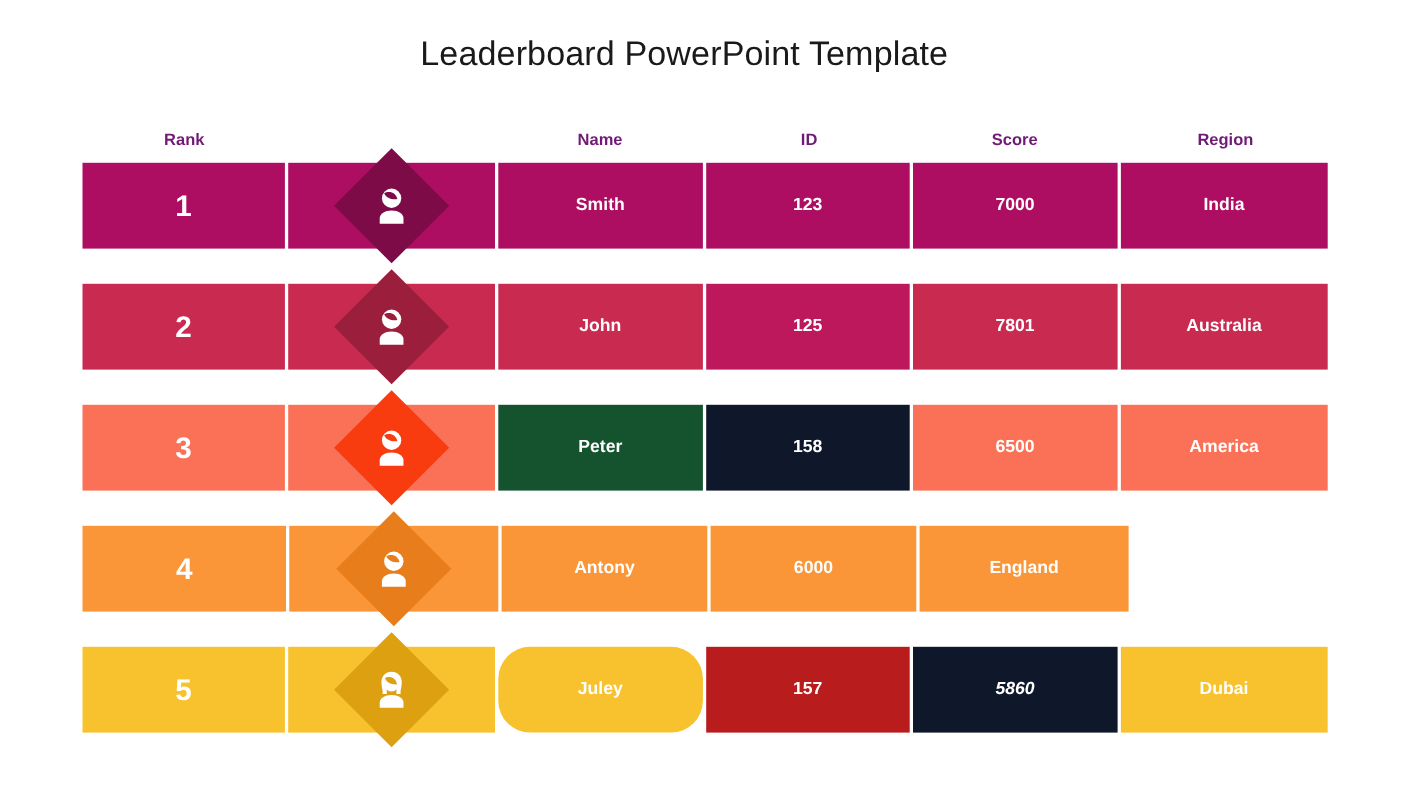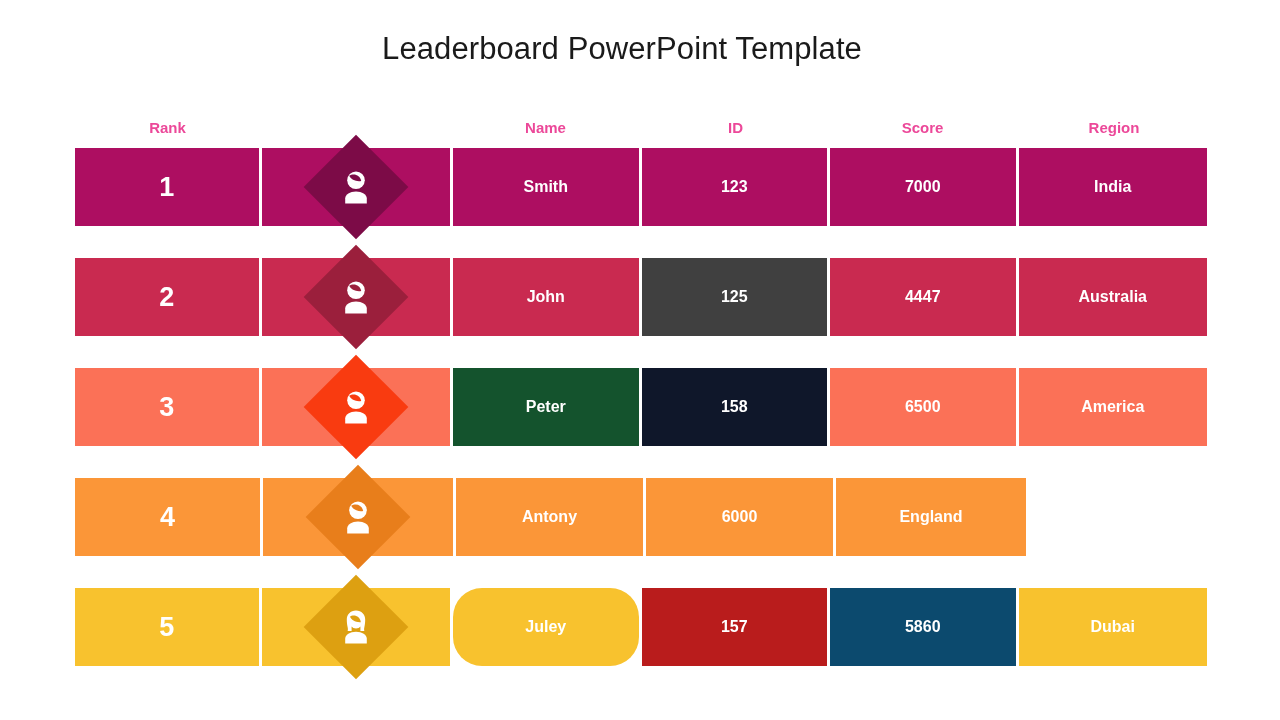--- a/index.html
+++ b/index.html
@@ -23,21 +23,21 @@
     letter-spacing:.1px;
     white-space:nowrap;
   }
 
   
   .hdr{
     position:absolute;
     top:119px;
     font-size:15px;
     font-weight:bold;
-    color:#ec4899;
+    color:#701a75;
     text-align:center;
     white-space:nowrap;
   }
 
   
   #table{position:absolute;left:75px;top:148px;width:1132px;}
 
   .row{
     position:relative;
     height:78px;
@@ -128,22 +128,22 @@
             <div class="inner">
               <svg viewBox="0 0 100 100">
                 <circle cx="50" cy="33" r="22" fill="#fff"></circle>
                 <path fill="#9B1F3C" d="M33 22c5 10 17 15 30 13-2-10-10-16-19-16-4 0-8 1-11 3z"></path>
                 <path fill="#fff" d="M50 61c-15 0-27 8-27 17v13h54V78c0-9-12-17-27-17z"></path>
               </svg>
             </div>
           </div>
         </div>
         <div class="cell c-name" style="background: rgb(201, 42, 80);">John</div>
-        <div class="cell c-id" style="background: #404040;">125</div>
-        <div class="cell c-score" style="background: rgb(201, 42, 80);">4447</div>
+        <div class="cell c-id" style="background: #be185d;">125</div>
+        <div class="cell c-score" style="background: rgb(201, 42, 80);">7801</div>
         <div class="cell c-region" style="background: rgb(201, 42, 80);">Australia</div>
       </div>
       <div class="row">
         <div class="cell c-rank" style="background: rgb(251, 113, 87);">3</div>
         <div class="cell c-av" style="background: rgb(251, 113, 87);">
           <div class="diamond" style="background: rgb(249, 59, 16);">
             <div class="inner">
               <svg viewBox="0 0 100 100">
                 <circle cx="50" cy="33" r="22" fill="#fff"></circle>
                 <path fill="#F93B10" d="M33 22c5 10 17 15 30 13-2-10-10-16-19-16-4 0-8 1-11 3z"></path>
@@ -183,18 +183,18 @@
                 <path fill="#fff" d="M50 9c-14 0-23 10-23 23 0 7 1 13 2 18 1 4 1 8 0 10h10V28h22v32h10c-1-2-1-6 0-10 1-5 2-11 2-18C73 19 64 9 50 9z"></path>
                 <ellipse cx="50" cy="34" rx="17" ry="20" fill="#fff"></ellipse>
                 <path fill="#DDA011" d="M35 24c3 9 14 15 27 14-1-11-9-17-18-17-4 0-7 1-9 3z"></path>
                 <path fill="#fff" d="M50 62c-15 0-27 8-27 17v12h54V79c0-9-12-17-27-17z"></path>
               </svg>
             </div>
           </div>
         </div>
         <div class="cell c-name" style="background: rgb(248, 194, 46); border-radius: 29px;">Juley</div>
         <div class="cell c-id" style="background: #b91c1c;">157</div>
-        <div class="cell c-score" style="background: #0c4a6e;">5860</div>
+        <div class="cell c-score" style="background: #0f172a; font-style: italic;">5860</div>
         <div class="cell c-region" style="background: rgb(248, 194, 46);">Dubai</div>
       </div>
     </div>
 
 </div>
 
 </body></html>

